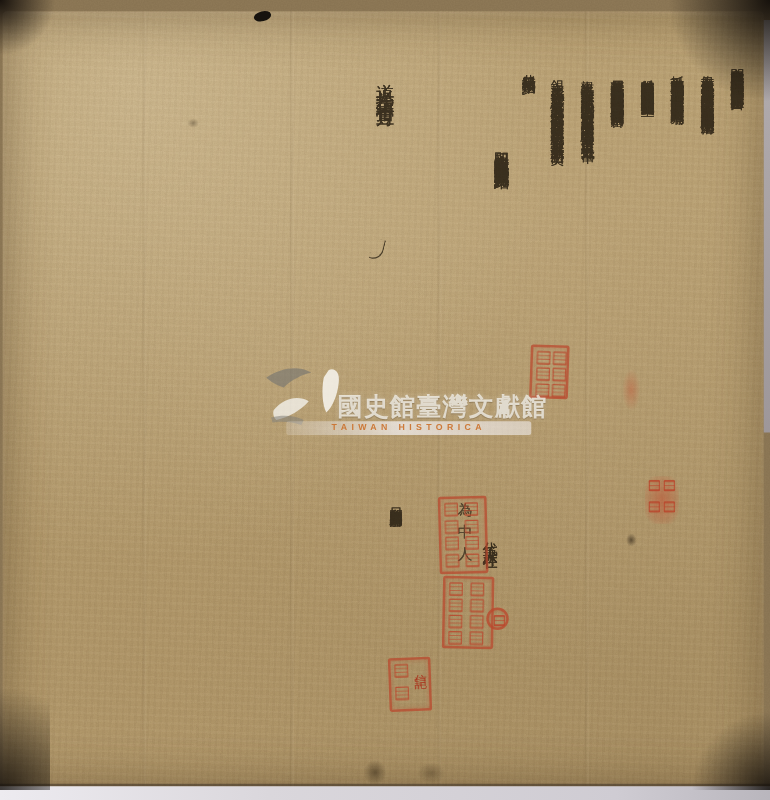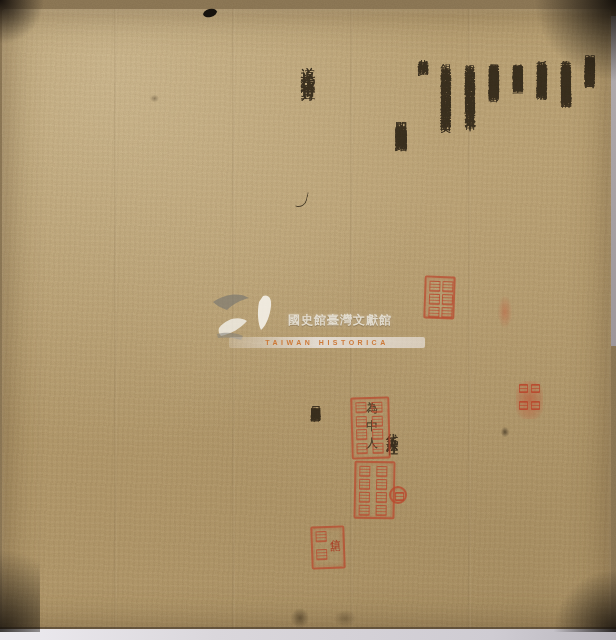--- a/index.html
+++ b/index.html
@@ -45,21 +45,21 @@
   .sg.sm{width:7px;height:7px;}
   .seal-text{position:absolute;writing-mode:vertical-rl;text-orientation:upright;
     color:rgba(170,55,32,.95);line-height:1;font-family:"DejaVu Serif",serif;}
   .seal-blob{background:radial-gradient(ellipse, rgba(193,78,48,.55), rgba(193,78,48,.15) 70%, rgba(0,0,0,0) 85%);
     filter:blur(.4px);}
   .seal-round{border:2px solid rgba(186,72,45,.8);border-radius:50%;
     box-shadow:inset 0 0 3px rgba(186,72,45,.5);}
   
   .stain{position:absolute;pointer-events:none;}
   
-  .wm-zh{position:absolute;left:288px;top:312px;font-size:12px;font-weight:bold;letter-spacing:1px;
+  .wm-zh{position:absolute;left:270px;top:312px;font-size:20px;font-weight:bold;letter-spacing:1px;
     color:rgba(242,240,233,.80);white-space:nowrap;font-family:"DejaVu Serif",serif;
     text-shadow:0 1px 1px rgba(96,74,42,.45), 0 0 4px rgba(255,255,255,.25);}
   .wm-band{position:absolute;left:229px;top:337px;width:196px;height:11px;
     background:linear-gradient(90deg, rgba(246,244,248,.20), rgba(246,244,248,.70) 45%, rgba(246,244,248,.55));
     border-radius:2px;display:flex;align-items:center;justify-content:center;}
   .wm-en{font-family:"Liberation Sans",sans-serif;font-size:7px;font-weight:bold;letter-spacing:3.5px;
     color:rgba(203,112,42,.9);white-space:nowrap;}
   .hook{position:absolute;left:297px;top:191px;width:9px;height:16px;
     border-right:1.6px solid rgba(46,37,23,.8);border-bottom:1.6px solid rgba(46,37,23,.8);
     border-radius:0 0 9px 0;transform:rotate(14deg);}

